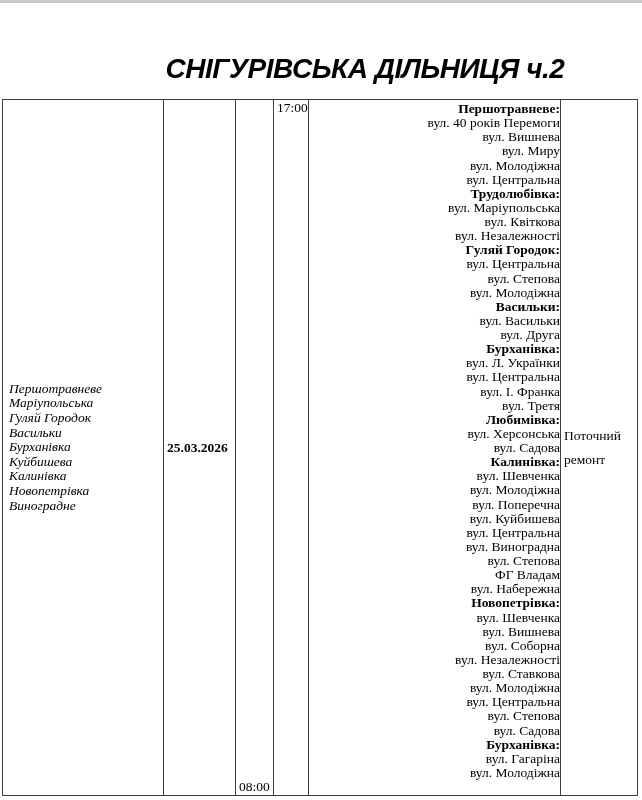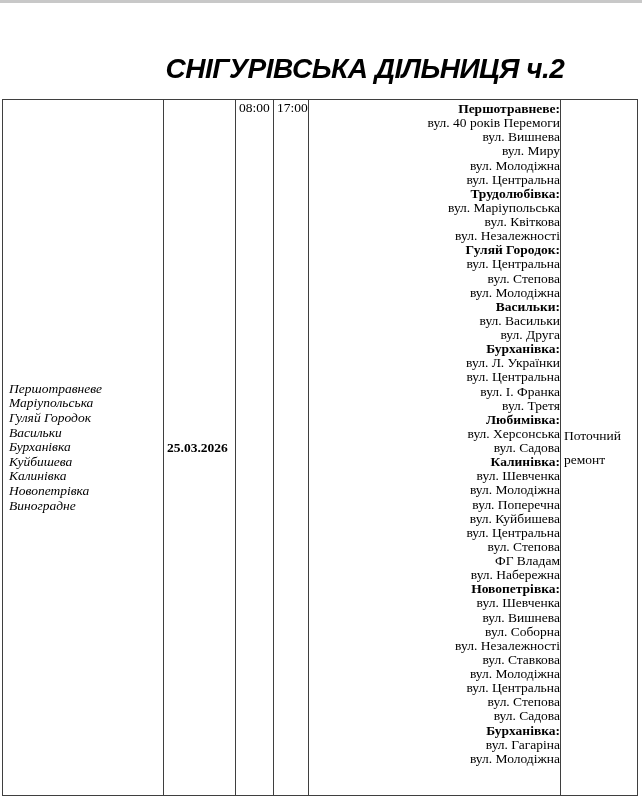--- a/index.html
+++ b/index.html
@@ -37,21 +37,21 @@
     border-right:1px solid #3f3f3f;
     font-size:13.5px;
     overflow:hidden;
   }
   .cell:last-child{border-right:none;}
   .c-settlements{width:161px;display:flex;align-items:center;font-style:italic;}
   .c-settlements .inner{padding-left:6px;}
   .c-settlements .line{line-height:14.6px;}
   .c-date{width:72px;display:flex;align-items:center;font-weight:bold;}
   .c-date .inner{padding-left:3px;}
-  .c-start{width:38px;display:flex;align-items:flex-start;}
+  .c-start{width:38px;display:flex;align-items:flex-end;}
   .c-start .inner{padding-left:3px;}
   .c-end{width:35px;display:flex;align-items:flex-start;}
   .c-end .inner{padding-left:3px;}
   .c-streets{width:252px;padding:2px 0 0 5px;}
   .c-streets .line{line-height:14.12px;text-align:right;}
   .c-streets .bold{font-weight:bold;}
   .c-work{flex:1;display:flex;align-items:center;}
   .c-work .inner{padding-left:3px;padding-right:6px;line-height:24px;}
 </style>
 </head>
@@ -109,20 +109,21 @@
       <div class="line">вул. Третя</div>
       <div class="line bold">Любимівка:</div>
       <div class="line">вул. Херсонська</div>
       <div class="line">вул. Садова</div>
       <div class="line bold">Калинівка:</div>
       <div class="line">вул. Шевченка</div>
       <div class="line">вул. Молодіжна</div>
       <div class="line">вул. Поперечна</div>
       <div class="line">вул. Куйбишева</div>
       <div class="line">вул. Центральна</div>
+      <div class="line">вул. Виноградна</div>
       <div class="line">вул. Степова</div>
       <div class="line">ФГ Владам</div>
       <div class="line">вул. Набережна</div>
       <div class="line bold">Новопетрівка:</div>
       <div class="line">вул. Шевченка</div>
       <div class="line">вул. Вишнева</div>
       <div class="line">вул. Соборна</div>
       <div class="line">вул. Незалежності</div>
       <div class="line">вул. Ставкова</div>
       <div class="line">вул. Молодіжна</div>

